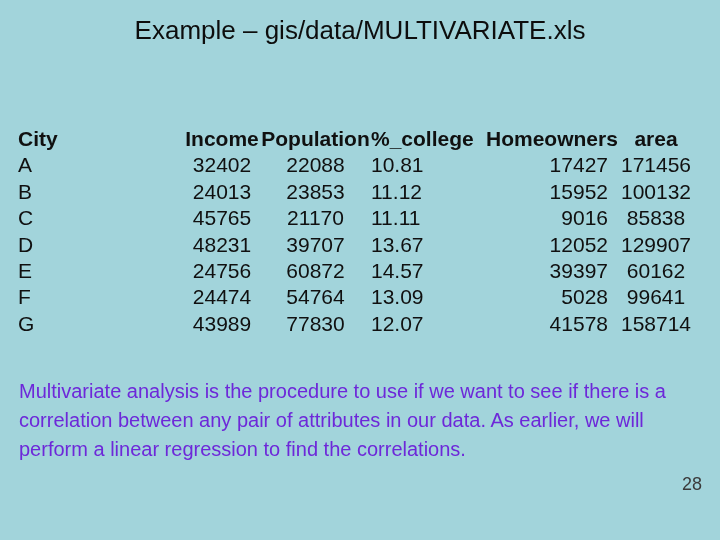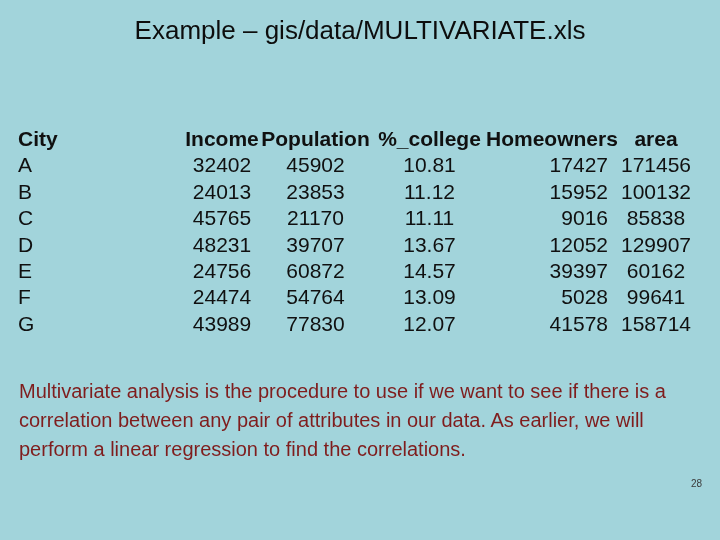--- a/index.html
+++ b/index.html
@@ -61,21 +61,21 @@
     overflow: visible;
   }
   .data-table th {
     font-weight: bold;
   }
 
   
   .col-city    { width: 166px; text-align: left; }
   .col-income  { width: 76px;  text-align: center; }
   .col-pop     { width: 111px; text-align: center; }
-  .col-college { width: 117px; text-align: center; }
+  .col-college { width: 117px; text-align: left; }
   .col-home    { width: 118px; text-align: right; }
   .col-area    { width: 96px;  text-align: center; }
 
   
   th.col-home {
     text-align: center;
     padding-left: 2px;
     position: relative;
     margin-top: 25px;
   }
@@ -88,29 +88,29 @@
   }
 
   
   .body-text {
     position: absolute;
     left: 19px;
     top: 377px;
     width: 680px;
     font-size: 20px;
     line-height: 29px;
-    color: #7f1d1d;
+    color: #6d28d9;
   }
 
   
   .page-number {
     position: absolute;
     right: 18px;
     top: 476px;
-    font-size: 10px;
+    font-size: 18px;
     color: #3b3b3b;
     line-height: 16px;
   }
 </style>
 </head>
 <body>
 
 <div class="slide">
 
   <div class="slide-title">Example – gis/data/MULTIVARIATE.xls</div>
@@ -125,21 +125,21 @@
         <th class="col-home">
             <span>Homeowners</span>
           </th>
         <th class="col-area">area</th>
       </tr>
     </thead>
     <tbody>
       <tr>
         <td class="col-city">A</td>
         <td class="col-income">32402</td>
-        <td class="col-pop">45902</td>
+        <td class="col-pop">22088</td>
         <td class="col-college">10.81</td>
         <td class="col-home">17427</td>
         <td class="col-area">171456</td>
       </tr>
       <tr>
         <td class="col-city">B</td>
         <td class="col-income">24013</td>
         <td class="col-pop">23853</td>
         <td class="col-college">11.12</td>
         <td class="col-home">15952</td>

